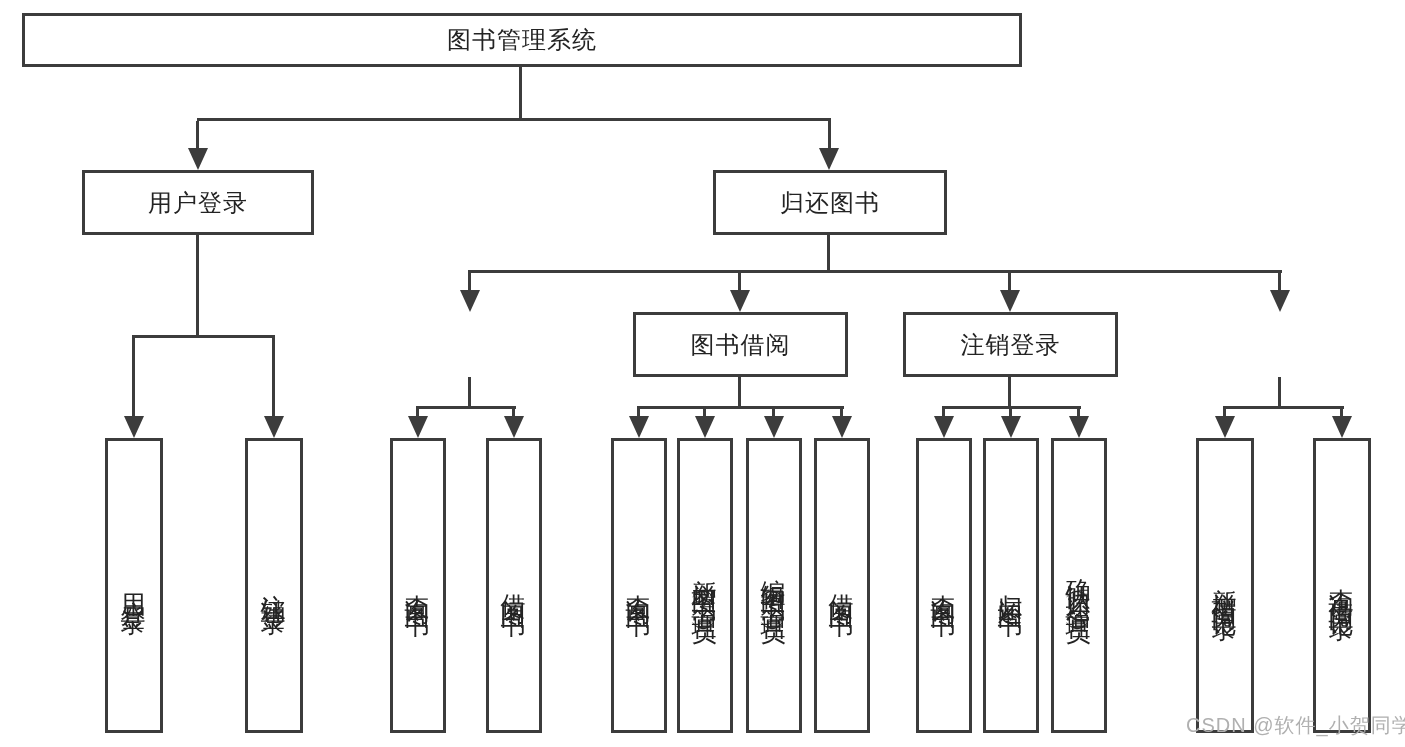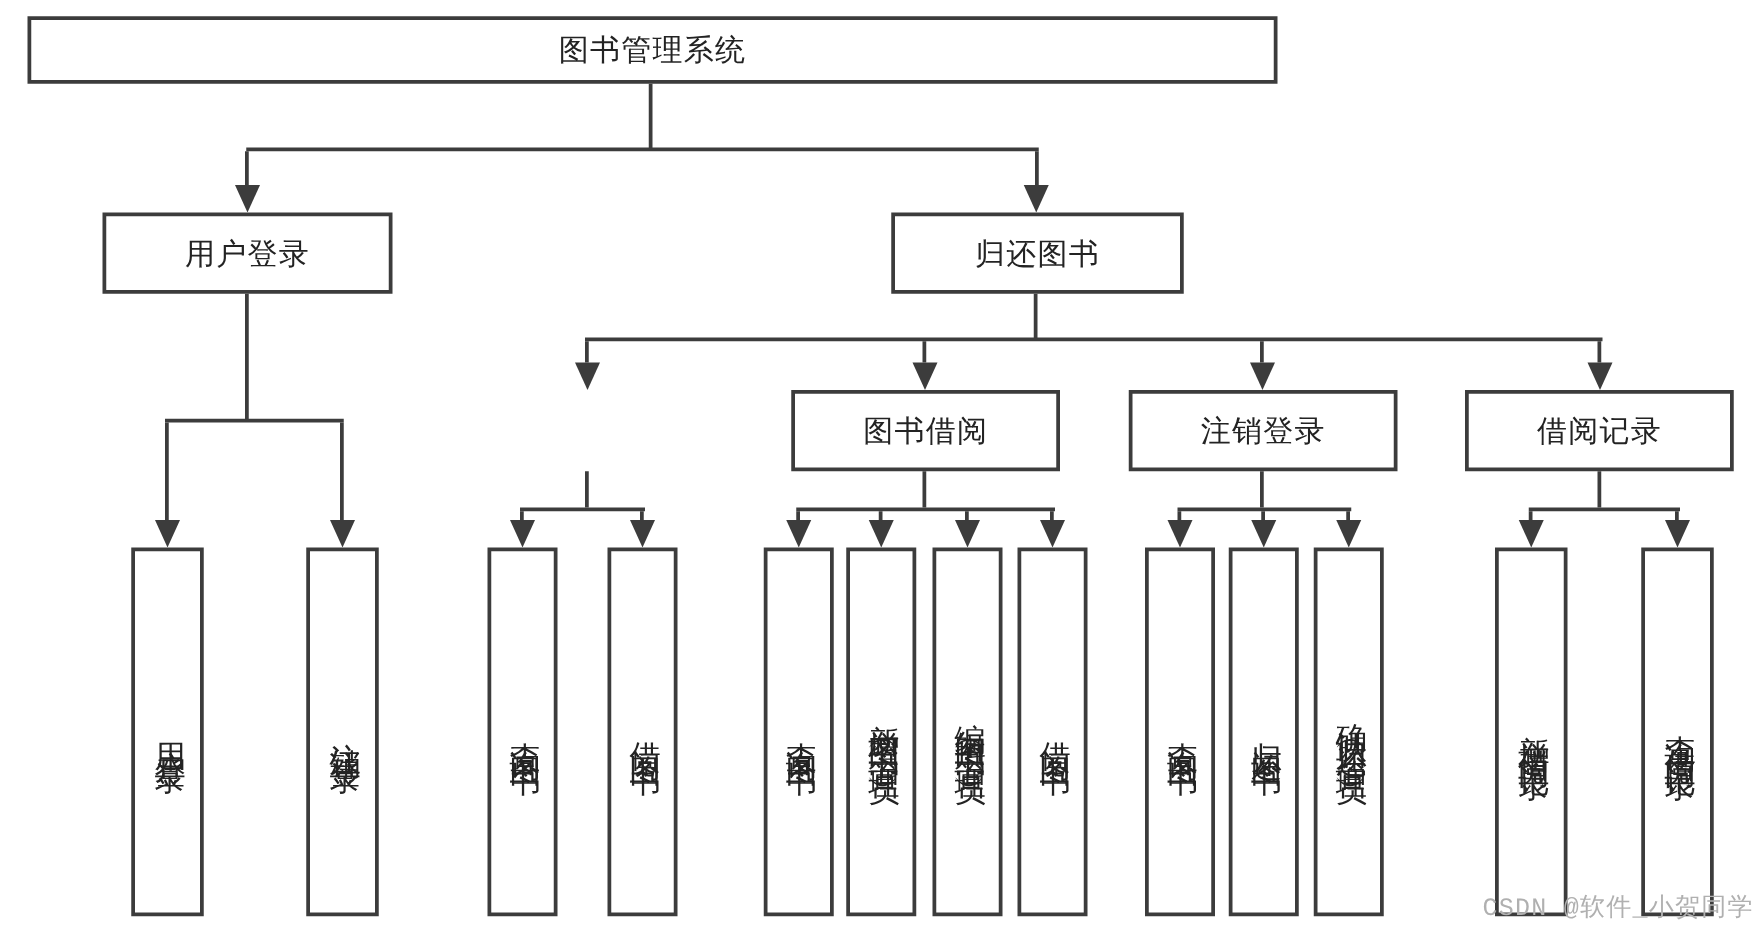--- a/index.html
+++ b/index.html
@@ -7,21 +7,21 @@
     --text:#232323;
     --wm:#b0b0b0;
     --bg:#ffffff;
   }
   html,body{margin:0;padding:0;background:var(--bg);}
   #canvas{
     position:relative;
     width:1405px;height:738px;
     background:var(--bg);
     overflow:hidden;
-    font-family:Liberation Mono, monospace;
+    font-family:Liberation Sans, sans-serif;
   }
   .box{
     position:absolute;
     box-sizing:border-box;
     border:3px solid var(--line);
     background:#fff;
     display:flex;
     align-items:center;
     justify-content:center;
     color:var(--text);
@@ -97,23 +97,20 @@
   <div class="arrow" style="left:1000px;top:290px;"></div>
   <div class="vline" style="left:1278px;top:273px;width:3px;height:17px;"></div>
   <div class="arrow" style="left:1270px;top:290px;"></div>
 
   <div class="box" style="left:633px;top:312px;width:215px;height:65px;">
     <span>图书借阅</span>
   </div>
   <div class="box" style="left:903px;top:312px;width:215px;height:65px;">
     <span>注销登录</span>
   </div>
-  <div class="box" style="left:1172px;top:312px;width:215px;height:65px;">
-    <span>借阅记录</span>
-  </div>
 
   <div class="vline" style="left:468px;top:377px;width:3px;height:29px;"></div>
   <div class="hline" style="left:416px;top:406px;width:100px;height:3px;"></div>
   <div class="vline" style="left:416px;top:409px;width:3px;height:9px;"></div>
   <div class="arrow" style="left:408px;top:416px;"></div>
   <div class="vline" style="left:512px;top:409px;width:3px;height:9px;"></div>
   <div class="arrow" style="left:504px;top:416px;"></div>
 
   <div class="vline" style="left:738px;top:377px;width:3px;height:29px;"></div>
   <div class="hline" style="left:637px;top:406px;width:207px;height:3px;"></div>

